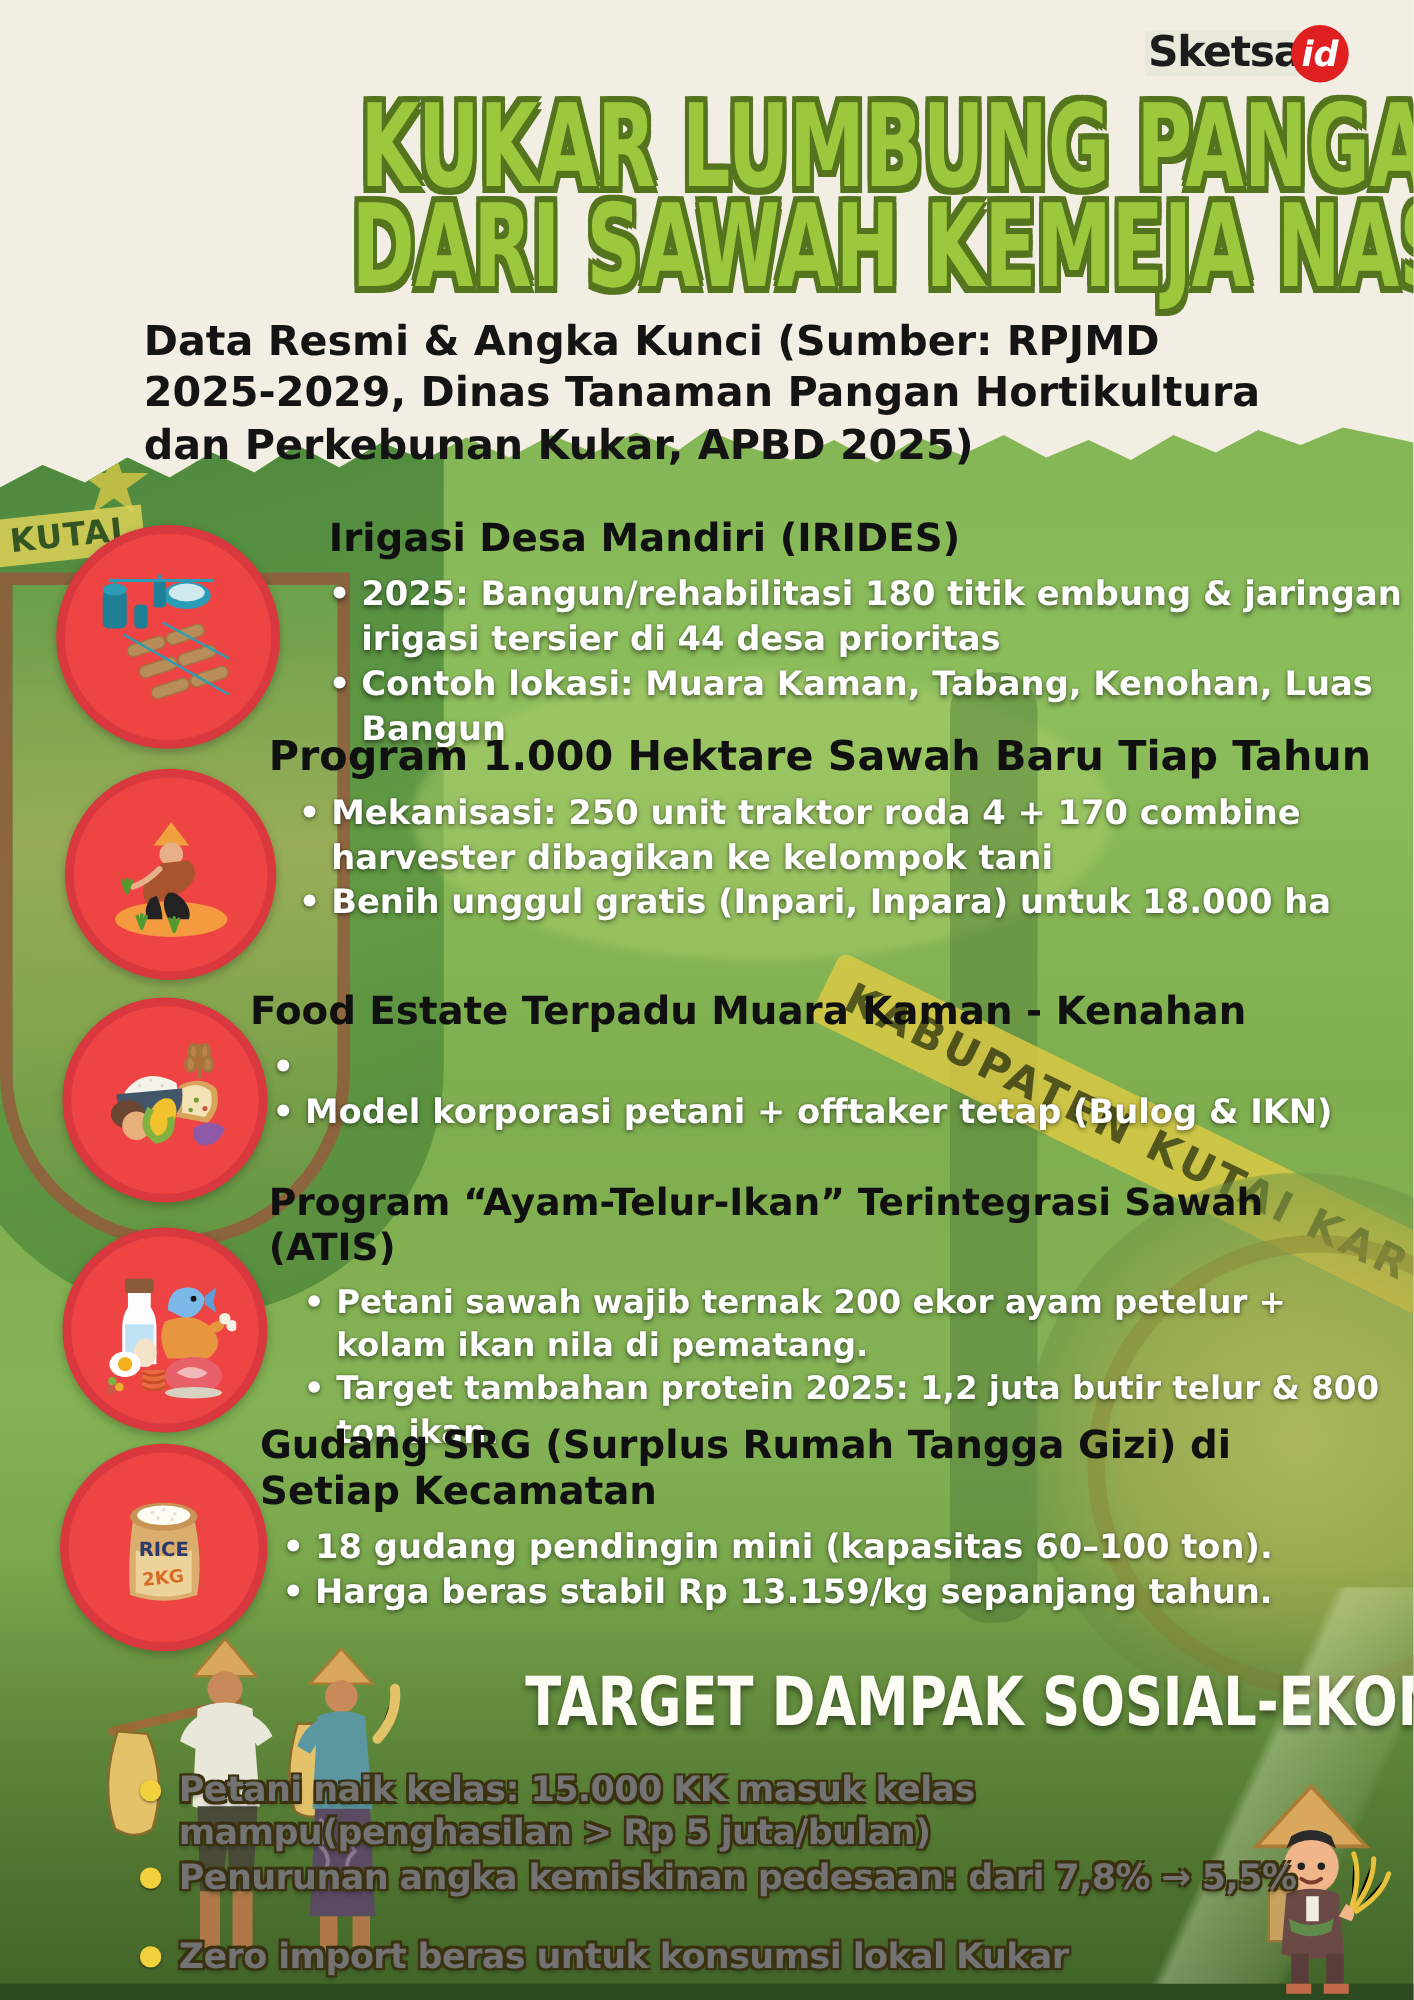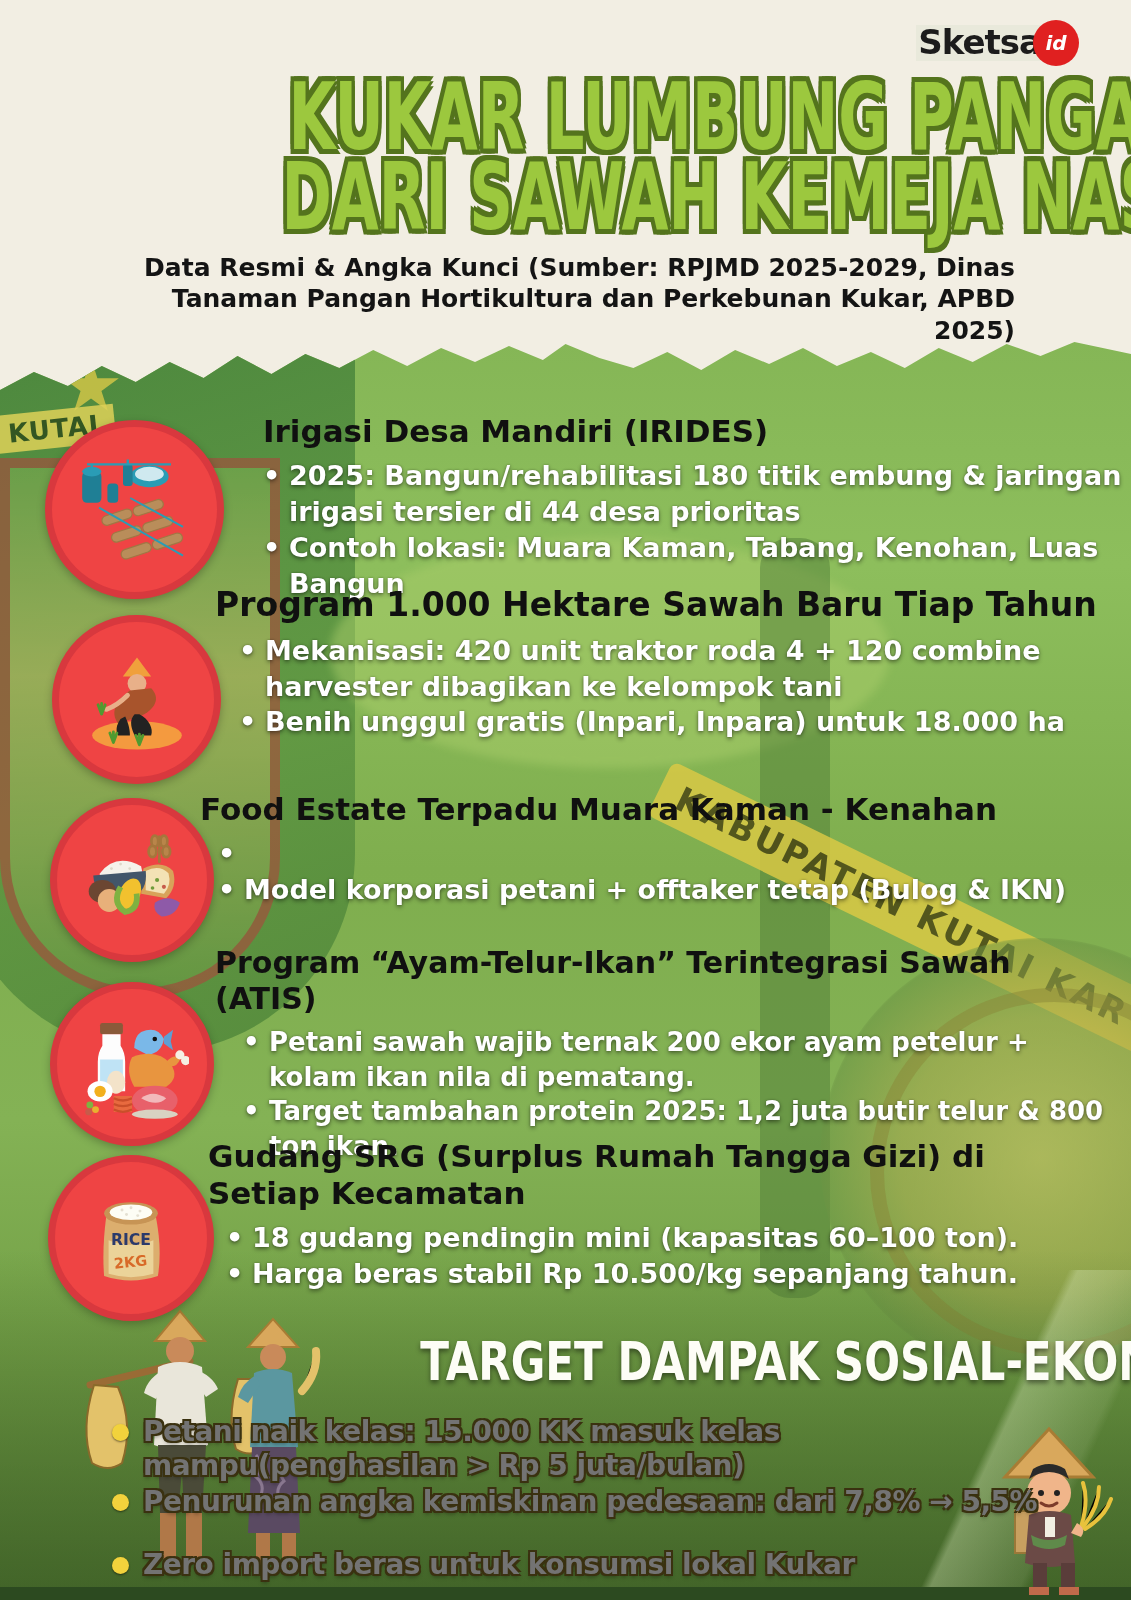--- a/index.html
+++ b/index.html
@@ -2,26 +2,26 @@
 <html><head>
 <meta charset="utf-8">
 <style>
   html,body{margin:0;padding:0;}
   body{font-family:"DejaVu Sans","Liberation Sans",sans-serif;}
   .page{position:relative;width:1131px;height:1600px;overflow:hidden;background:#f2eee3;}
 
   
   .logo{position:absolute;top:20px;right:52px;display:flex;align-items:center;z-index:30;}
   .logo .word{background:#e9e9db;color:#1c1c1c;font-weight:bold;font-size:34px;letter-spacing:-1px;padding:0 2px;line-height:1.05;}
-  .logo .badge{width:46px;height:46px;border-radius:50%;background:#e02020;color:#fff;font-weight:bold;font-style:italic;font-size:20px;display:flex;align-items:center;justify-content:center;margin-left:-10px;}
+  .logo .badge{width:46px;height:46px;border-radius:50%;background:#e02020;color:#fff;font-weight:bold;font-style:italic;font-size:28px;display:flex;align-items:center;justify-content:center;margin-left:-10px;}
   .title-wrap{position:absolute;top:78px;left:0;width:1131px;text-align:center;z-index:20;}
   .title-line{display:inline-block;white-space:nowrap;transform:scaleX(.66);transform-origin:center;
     font-weight:bold;font-size:92px;line-height:80px;color:#9cc83e;letter-spacing:0px;
     text-shadow:-5px -5px 0 #54741d,5px -5px 0 #54741d,-5px 5px 0 #54741d,5px 5px 0 #54741d,-5px 0 0 #54741d,5px 0 0 #54741d,0 -5px 0 #54741d,0 5px 0 #54741d;}
-  .subtitle{position:absolute;top:252px;left:115px;width:900px;text-align:right;font-weight:bold;font-size:25px;line-height:1.25;color:#141414;z-index:20;}
+  .subtitle{position:absolute;top:252px;left:115px;width:900px;text-align:left;font-weight:bold;font-size:33px;line-height:1.25;color:#141414;z-index:20;}
 
   
   .green{position:absolute;left:0;top:338px;width:1131px;height:1262px;
     background:linear-gradient(180deg,#85b656 0%,#8dbe5c 18%,#7fae4e 42%,#84b255 62%,#719e45 82%,#5f8c3a 100%);
     clip-path:polygon(0 52px,3% 34px,6% 48px,9% 28px,12% 44px,15% 24px,18% 40px,21% 18px,24% 36px,27% 16px,30% 30px,33% 12px,36% 28px,39% 10px,42% 24px,45% 8px,48% 22px,50% 6px,53% 20px,56% 30px,59% 14px,62% 32px,65% 12px,68% 26px,71% 10px,74% 28px,77% 14px,80% 30px,83% 10px,86% 24px,89% 6px,92% 18px,95% 4px,100% 16px,100% 100%,0 100%);}
   .shield-left{position:absolute;left:-45px;top:15px;width:400px;height:700px;background:linear-gradient(160deg,#3e7c38,#59923f 60%,#4c8338);border-radius:0 0 200px 200px;opacity:.8;}
   .shield-inner{position:absolute;left:0px;top:120px;width:260px;height:520px;background:linear-gradient(180deg,#7fae52,#c9c06a 40%,#6d9c46);border:10px solid #b4403c;border-radius:0 0 140px 140px;opacity:.55;}
   .star{position:absolute;left:62px;top:20px;width:58px;height:58px;background:#d8c847;opacity:.8;
     clip-path:polygon(50% 0,61% 35%,98% 35%,68% 57%,79% 91%,50% 70%,21% 91%,32% 57%,2% 35%,39% 35%);}
   .banner-chip{position:absolute;left:-8px;top:72px;padding:4px 16px;background:#ded258;color:#2e4d1d;font-weight:bold;font-size:26px;transform:rotate(-6deg);opacity:.85;letter-spacing:1px;}
@@ -129,21 +129,21 @@
           <path d="M20 62 l-3 -8 M20 62 l0 -9 M20 62 l3 -8"></path>
           <path d="M30 86 l-3 -8 M30 86 l0 -9 M30 86 l3 -8"></path>
           <path d="M52 88 l-3 -8 M52 88 l0 -9 M52 88 l3 -8"></path>
         </g>
       </svg>
     </div>
     <div class="sec-text" style="top:0px;width:890px;">
       <div class="sec-title" style="font-size:33px;">Program 1.000 Hektare Sawah Baru Tiap Tahun</div>
       <div class="bullet" style="padding-left:24px;">
           <span class="dot">•</span>
-          <span>Mekanisasi: 420 unit traktor roda 4 + 120 combine harvester dibagikan ke kelompok tani</span>
+          <span>Mekanisasi: 250 unit traktor roda 4 + 170 combine harvester dibagikan ke kelompok tani</span>
         </div>
       <div class="bullet" style="padding-left:24px;">
           <span class="dot">•</span>
           <span>Benih unggul gratis (Inpari, Inpara) untuk 18.000 ha</span>
         </div>
     </div>
   </div>
 
   <div class="section" style="top:785px;height:145px;">
     <div class="icon-badge" style="left:50px;top:13px;width:150px;height:150px;">
@@ -242,21 +242,21 @@
       </svg>
     </div>
     <div class="sec-text" style="top:0px;width:880px;left:208px;">
       <div class="sec-title" style="width:800px;">Gudang SRG (Surplus Rumah Tangga Gizi) di Setiap Kecamatan</div>
       <div class="bullet" style="padding-left:18px;">
           <span class="dot">•</span>
           <span>18 gudang pendingin mini (kapasitas 60–100 ton).</span>
         </div>
       <div class="bullet" style="padding-left:18px;">
           <span class="dot">•</span>
-          <span>Harga beras stabil Rp 10.500/kg sepanjang tahun.</span>
+          <span>Harga beras stabil Rp 13.159/kg sepanjang tahun.</span>
         </div>
     </div>
   </div>
 
   <svg class="illus" style="left:70px;top:1295px;" width="280" height="300" viewBox="0 0 280 300">
     <path d="M20 90 L120 66" stroke="#9a6b35" stroke-width="7" stroke-linecap="round"></path>
     <path d="M24 90 q-14 44 -2 78 q16 10 30 0 q12 -38 -4 -76 Z" fill="#e3c26a" stroke="#8a6a2a" stroke-width="2"></path>
     <path d="M168 84 q-12 40 -2 70 q14 9 26 0 q10 -34 -4 -70 Z" fill="#e3c26a" stroke="#8a6a2a" stroke-width="2"></path>
     <path d="M85 46 L135 46 L110 16 Z" fill="#d9a85c" stroke="#a87c34" stroke-width="2"></path>
     <circle cx="110" cy="56" r="14" fill="#c98a5a"></circle>

